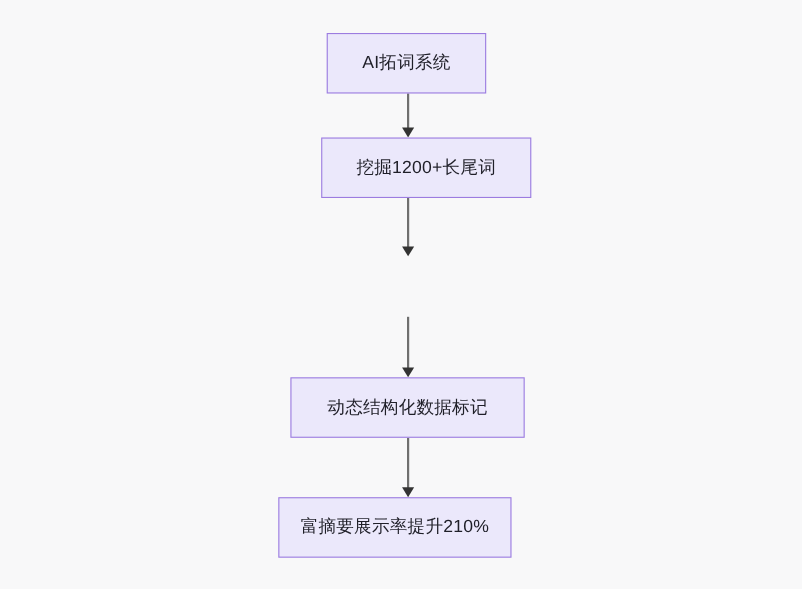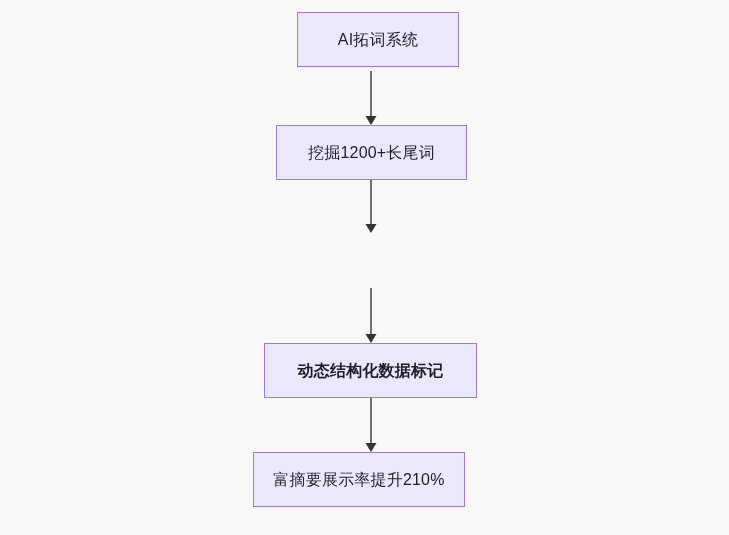--- a/index.html
+++ b/index.html
@@ -75,30 +75,30 @@
     <g>
       <line class="edge-line" x1="371" y1="288" x2="371" y2="335"></line>
       <polygon class="edge-head" points="365.5,334 376.5,334 371,343"></polygon>
     </g>
     <g>
       <line class="edge-line" x1="371" y1="398" x2="371" y2="444"></line>
       <polygon class="edge-head" points="365.5,443 376.5,443 371,452"></polygon>
     </g>
   </svg>
 
-  <div class="flow-node" style="left:297px; top:12px; width:162px;">
+  <div class="flow-node" style="left:297px; top:30px; width:145px;">
     <span class="flow-node-label">AI拓词系统</span>
   </div>
 
-  <div class="flow-node" style="left:276px; top:125px; width:191px;">
+  <div class="flow-node" style="left:292px; top:125px; width:191px;">
     <span class="flow-node-label">挖掘1200+长尾词</span>
   </div>
 
 
-  <div class="flow-node" style="left:264px; top:343px; width:213px;font-weight:bold;">
+  <div class="flow-node" style="left:264px; top:343px; width:213px;">
     <span class="flow-node-label">动态结构化数据标记</span>
   </div>
 
   <div class="flow-node" style="left:253px; top:452px; width:212px;">
     <span class="flow-node-label">富摘要展示率提升210%</span>
   </div>
 
 </div>
 
 </body></html>

